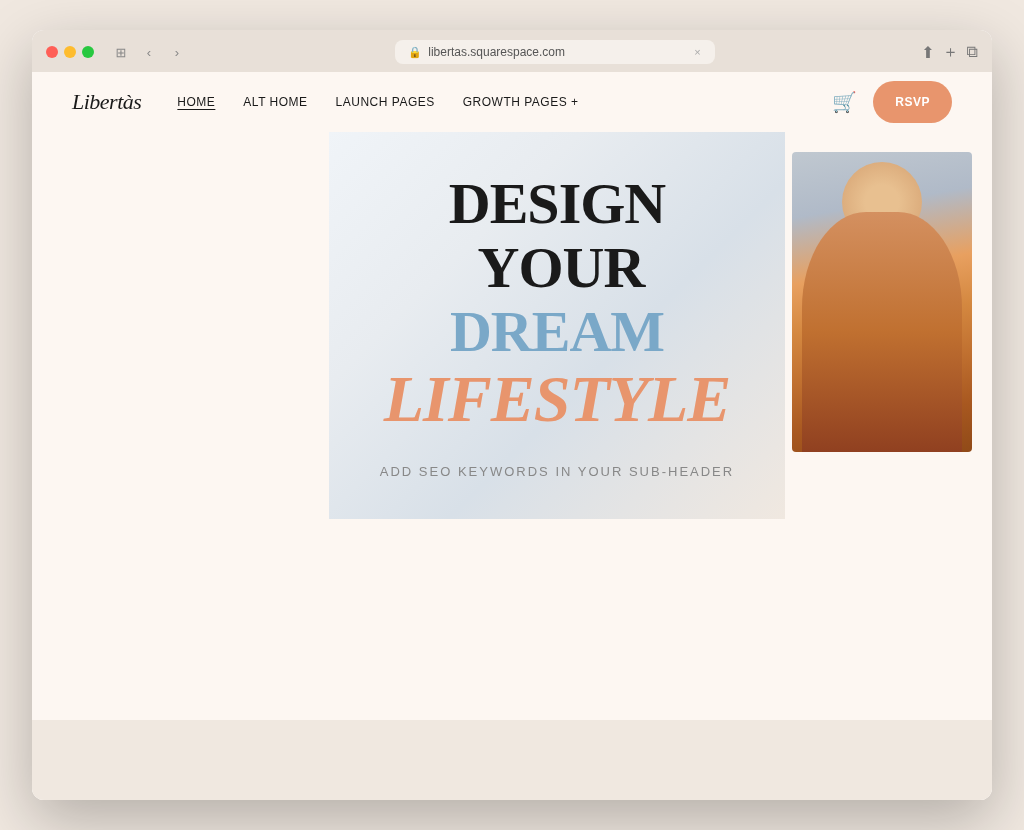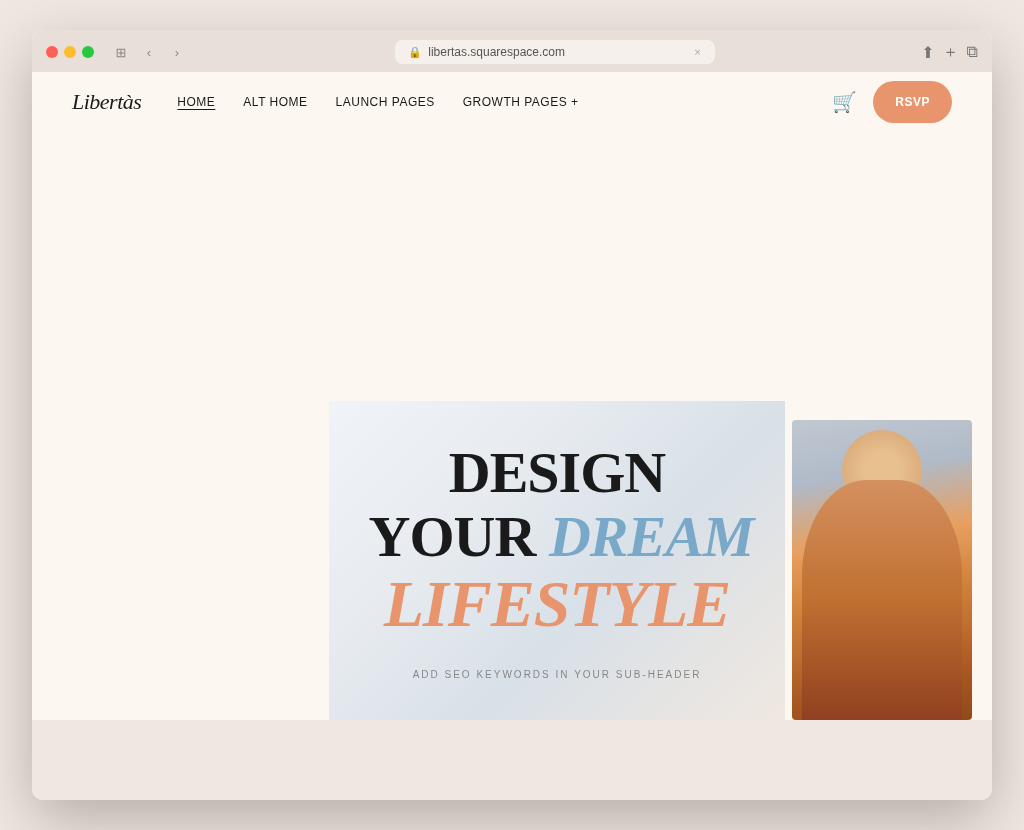--- a/index.html
+++ b/index.html
@@ -184,21 +184,21 @@
       font-weight: 600;
       letter-spacing: 0.5px;
       cursor: pointer;
     }
 
     
     .hero {
       flex: 1;
       position: relative;
       display: flex;
-      align-items: flex-end;
+      align-items: flex-start;
       overflow: hidden;
       gap: 7px;
     }
 
     
     .photo-left {
       width: 290px;
       flex-shrink: 0;
       position: relative;
       overflow: hidden;
@@ -282,37 +282,36 @@
       text-transform: uppercase;
     }
 
     .hero-line2-your {
       color: #1a1a1a;
       margin-left: 8px;
     }
 
     .hero-line2-dream {
       color: #7aa8c8;
-      font-style: italic;
       margin-top: 43px;
     }
 
     .hero-line3 {
       display: block;
       font-size: 66px;
       font-weight: 900;
       color: #e8956d;
       font-family: Georgia, 'Times New Roman', serif;
       letter-spacing: -1px;
       text-transform: uppercase;
       font-style: italic;
     }
 
     .hero-sub {
-      font-size: 10px;
+      font-size: 13px;
       letter-spacing: 2px;
       color: #888;
       text-transform: uppercase;
       margin-top: 8px;
     }
 
     
     .photo-right {
       width: 200px;
       flex-shrink: 0;

